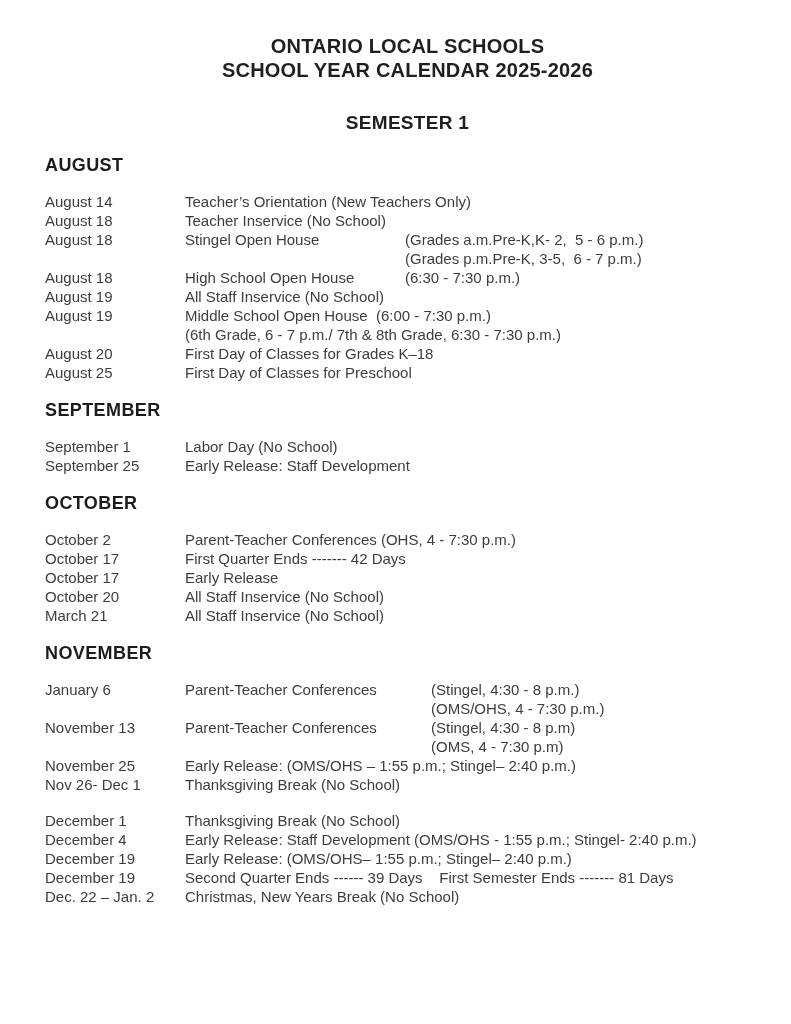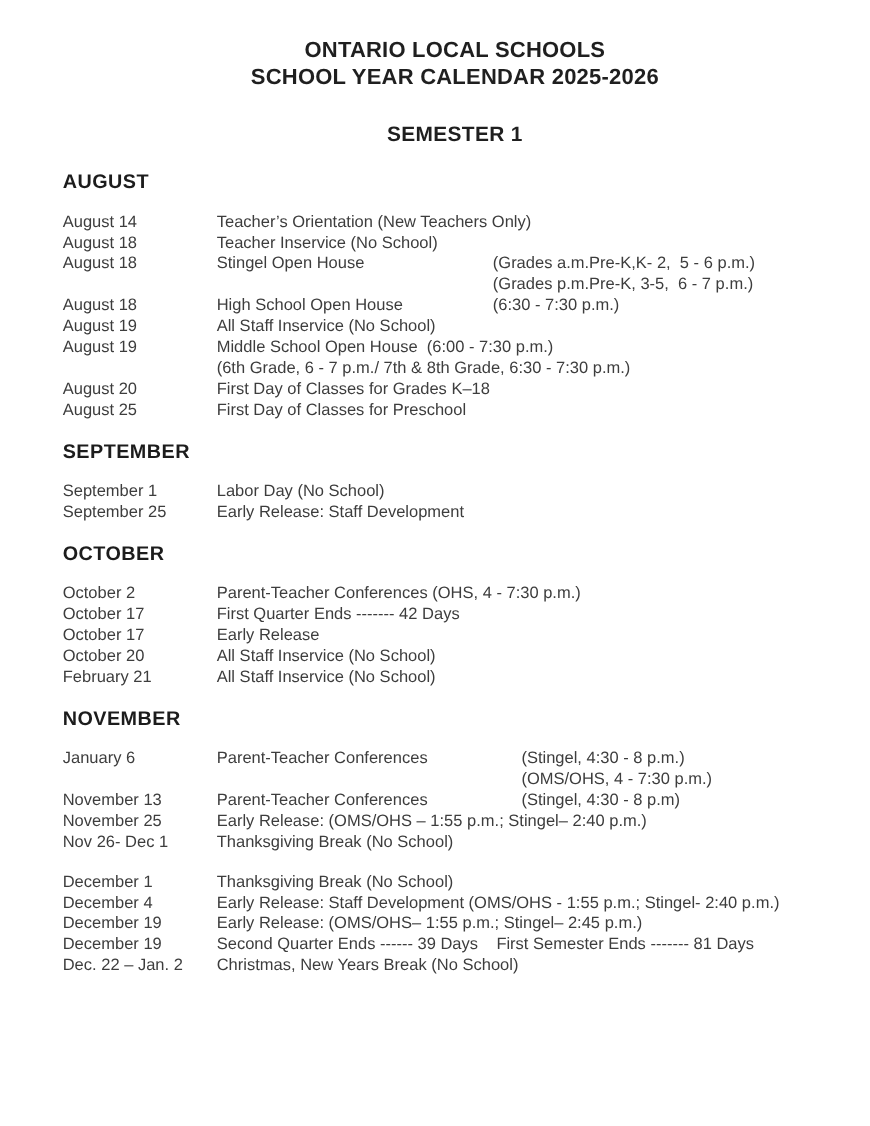--- a/index.html
+++ b/index.html
@@ -9,21 +9,21 @@
   }
   .page {
     position: relative;
     width: 791px;
     height: 1023px;
     margin: 0 auto;
     background: #ffffff;
     font-family: "Liberation Sans", sans-serif;
     color: #3d3d3d;
     box-sizing: border-box;
-    padding: 34px 21px 0 57px;
+    padding: 34px 21px 0 45px;
     overflow: hidden;
   }
   .doc-header {
     text-align: center;
   }
   .doc-title {
     font-size: 20px;
     line-height: 24px;
     font-weight: bold;
     color: #1f1f1f;
@@ -62,21 +62,20 @@
   .row-date {
     flex: none;
     width: 140px;
   }
   .row-desc {
     flex: none;
     min-width: 0;
   }
   .row-detail {
     flex: none;
-    margin-left: 31px;
   }
   
   .section[data-month="AUGUST"] .row-desc.has-detail { width: 220px; }
   .section[data-month="NOVEMBER"] .row-desc.has-detail { width: 246px; }
 </style>
 </head>
 <body>
 
 <div class="page">
   <div class="doc-header">
@@ -189,21 +188,21 @@
     
   </div>
 
   <div class="event-row">
     <span class="row-date">October 20</span>
     <span class="row-desc">All Staff Inservice (No School)</span>
     
   </div>
 
   <div class="event-row">
-    <span class="row-date">February 21</span>
+    <span class="row-date">March 21</span>
     <span class="row-desc">All Staff Inservice (No School)</span>
     
   </div>
 </div>
   </div>
 
   <div class="section" data-month="NOVEMBER">
     <div class="month-heading">NOVEMBER</div>
     <div class="rows">
   <div class="event-row">
@@ -217,20 +216,25 @@
     <span class="row-desc has-detail"></span>
     <span class="row-detail">(OMS/OHS, 4 - 7:30 p.m.)</span>
   </div>
 
   <div class="event-row">
     <span class="row-date">November 13</span>
     <span class="row-desc has-detail">Parent-Teacher Conferences</span>
     <span class="row-detail">(Stingel, 4:30 - 8 p.m)</span>
   </div>
 
+  <div class="event-row">
+    <span class="row-date"></span>
+    <span class="row-desc has-detail"></span>
+    <span class="row-detail">(OMS, 4 - 7:30 p.m)</span>
+  </div>
 
   <div class="event-row">
     <span class="row-date">November 25</span>
     <span class="row-desc">Early Release: (OMS/OHS – 1:55 p.m.; Stingel– 2:40 p.m.)</span>
     
   </div>
 
   <div class="event-row">
     <span class="row-date">Nov 26- Dec 1</span>
     <span class="row-desc">Thanksgiving Break (No School)</span>
@@ -248,21 +252,21 @@
   </div>
 
   <div class="event-row">
     <span class="row-date">December 4</span>
     <span class="row-desc">Early Release: Staff Development (OMS/OHS - 1:55 p.m.; Stingel- 2:40 p.m.)</span>
     
   </div>
 
   <div class="event-row">
     <span class="row-date">December 19</span>
-    <span class="row-desc">Early Release: (OMS/OHS– 1:55 p.m.; Stingel– 2:45 p.m.)</span>
+    <span class="row-desc">Early Release: (OMS/OHS– 1:55 p.m.; Stingel– 2:40 p.m.)</span>
     
   </div>
 
   <div class="event-row">
     <span class="row-date">December 19</span>
     <span class="row-desc">Second Quarter Ends ------ 39 Days    First Semester Ends ------- 81 Days</span>
     
   </div>
 
   <div class="event-row">

